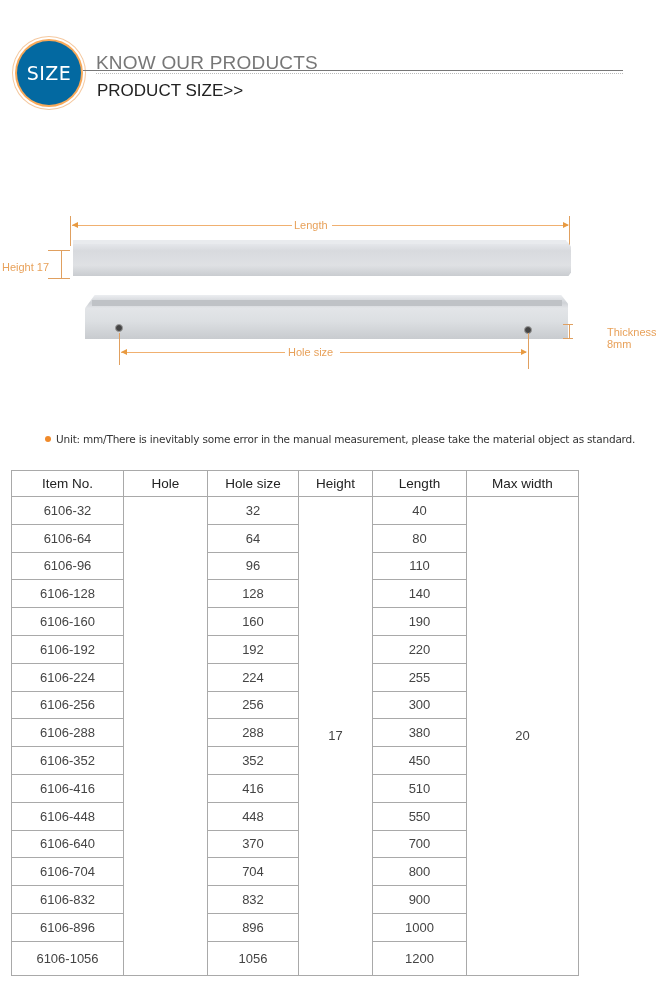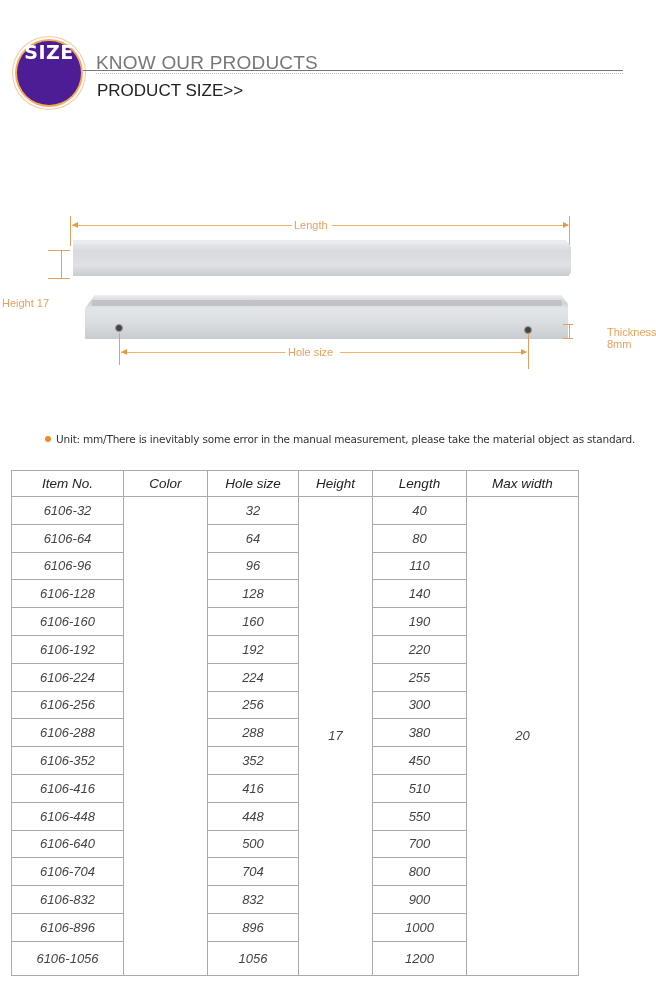--- a/index.html
+++ b/index.html
@@ -1,19 +1,19 @@
 <!DOCTYPE html>
 <html><head>
   <meta charset="utf-8">
   <style>
     html, body { margin:0; padding:0; }
     body { width:656px; height:1000px; background:#ffffff; position:relative; overflow:hidden; font-family:"Liberation Sans", sans-serif; color:#333; }
 
     
-    .size-badge { position:absolute; left:17px; top:41px; width:64px; height:64px; border-radius:50%; background:#4c1d95; box-shadow:0 0 0 2px #f7a95a, 0 0 0 4px #fff, 0 0 0 5px #f5c9a0; display:flex; justify-content:center;font-weight:bold; }
+    .size-badge { position:absolute; left:17px; top:41px; width:64px; height:64px; border-radius:50%; background:#0369a1; box-shadow:0 0 0 2px #f7a95a, 0 0 0 4px #fff, 0 0 0 5px #f5c9a0; display:flex; align-items:center; justify-content:center; }
     .size-badge span { color:#fff; font-size:19px; letter-spacing:0.5px; font-family:"DejaVu Sans", sans-serif; }
     .hdr-line { position:absolute; left:83px; top:70px; width:540px; height:1px; background:#777; }
     .hdr-dots { position:absolute; left:96px; top:73px; width:527px; border-top:1px dotted #bbb; }
     .know { position:absolute; left:96px; top:52px; font-size:19px; color:#777; letter-spacing:0.2px; }
     .psize { position:absolute; left:97px; top:81px; font-size:17px; color:#222; }
 
     
     .dim { color:#e8a15a; font-size:11px; position:absolute; }
     .hline { position:absolute; height:1px; background:#f0b070; }
     .vline { position:absolute; width:1px; background:#e0a060; }
@@ -26,21 +26,21 @@
     .bar2 { position:absolute; left:85px; top:295px; width:483px; height:44px; background:linear-gradient(#eceef1 0%, #cfd2d6 18%, #e3e5e8 30%, #dcdfe2 60%, #c8cbcf 100%); clip-path:polygon(2% 0, 98.6% 0, 100% 20%, 100% 100%, 0 100%, 0 30%); }
     .bar2-lip { position:absolute; left:92px; top:300px; width:470px; height:6px; background:#bfc2c6; }
     .hole { position:absolute; width:6px; height:6px; border-radius:50%; background:#444; border:1px solid #999; }
 
     
     .note { position:absolute; left:22px; top:433px; font-size:10.5px; color:#333; display:flex; align-items:center; font-family:"DejaVu Sans", sans-serif; letter-spacing:-0.2px;margin-left:23px; }
     .dot { width:6px; height:6px; border-radius:50%; background:#f08a2a; margin-right:5px; }
 
     
     .tbl { position:absolute; left:11px; top:470px; border-collapse:collapse; font-size:13px; color:#444; }
-    .tbl td, .tbl th { border:1px solid #a9a9a9; text-align:center; padding:0; font-weight:normal;font-style:italic; }
+    .tbl td, .tbl th { border:1px solid #a9a9a9; text-align:center; padding:0; font-weight:normal; }
     .tbl th { height:25px; color:#222; font-size:13.5px; }
     .tbl td { height:26.8px; }
     .c-item { width:111px; }
     .c-color { width:83px; }
     .c-hole { width:90px; }
     .c-height { width:73px; }
     .c-len { width:93px; }
     .c-max { width:111px; }
   </style>
 </head>
@@ -60,21 +60,21 @@
   <div class="vline" style="left:569px;top:216px;height:30px;"></div>
   <div class="hline" style="left:72px;top:225px;width:220px;"></div>
   <div class="hline" style="left:332px;top:225px;width:236px;"></div>
   <div class="arrow-l" style="left:72px;top:222px;"></div>
   <div class="arrow-r" style="left:563px;top:222px;"></div>
   <div class="dim" style="left:294px;top:219px;">Length</div>
 
   <div class="hline" style="left:48px;top:250px;width:22px;background:#e0a060;"></div>
   <div class="hline" style="left:48px;top:278px;width:22px;background:#e0a060;"></div>
   <div class="vline" style="left:61px;top:250px;height:28px;"></div>
-  <div class="dim" style="left:2px;top:261px;margin-top:36px;">Height 17</div>
+  <div class="dim" style="left:2px;top:261px;">Height 17</div>
 
   <div class="bar1"></div>
   <div class="bar1-top"></div>
   <div class="bar2"></div>
   <div class="bar2-lip"></div>
   <div class="hole" style="left:115px;top:324px;"></div>
   <div class="hole" style="left:524px;top:326px;"></div>
 
   <div class="vline" style="left:119px;top:333px;height:32px;"></div>
   <div class="vline" style="left:528px;top:333px;height:36px;"></div>
@@ -92,21 +92,21 @@
 
 <div class="note">
   <span class="dot"></span>
   <span>Unit: mm/There is inevitably some error in the manual measurement, please take the material object as standard.</span>
 </div>
 
 <table class="tbl">
   <thead>
     <tr>
       <th class="c-item">Item No.</th>
-      <th class="c-color">Color</th>
+      <th class="c-color">Hole</th>
       <th class="c-hole">Hole size</th>
       <th class="c-height">Height</th>
       <th class="c-len">Length</th>
       <th class="c-max">Max width</th>
     </tr>
   </thead>
   <tbody>
     <tr>
       <td>6106-32</td>
       <td rowspan="17"></td>
@@ -165,21 +165,21 @@
         <td>416</td>
         <td>510</td>
       </tr>
     <tr>
         <td>6106-448</td>
         <td>448</td>
         <td>550</td>
       </tr>
     <tr>
         <td>6106-640</td>
-        <td>500</td>
+        <td>370</td>
         <td>700</td>
       </tr>
     <tr>
         <td>6106-704</td>
         <td>704</td>
         <td>800</td>
       </tr>
     <tr>
         <td>6106-832</td>
         <td>832</td>

